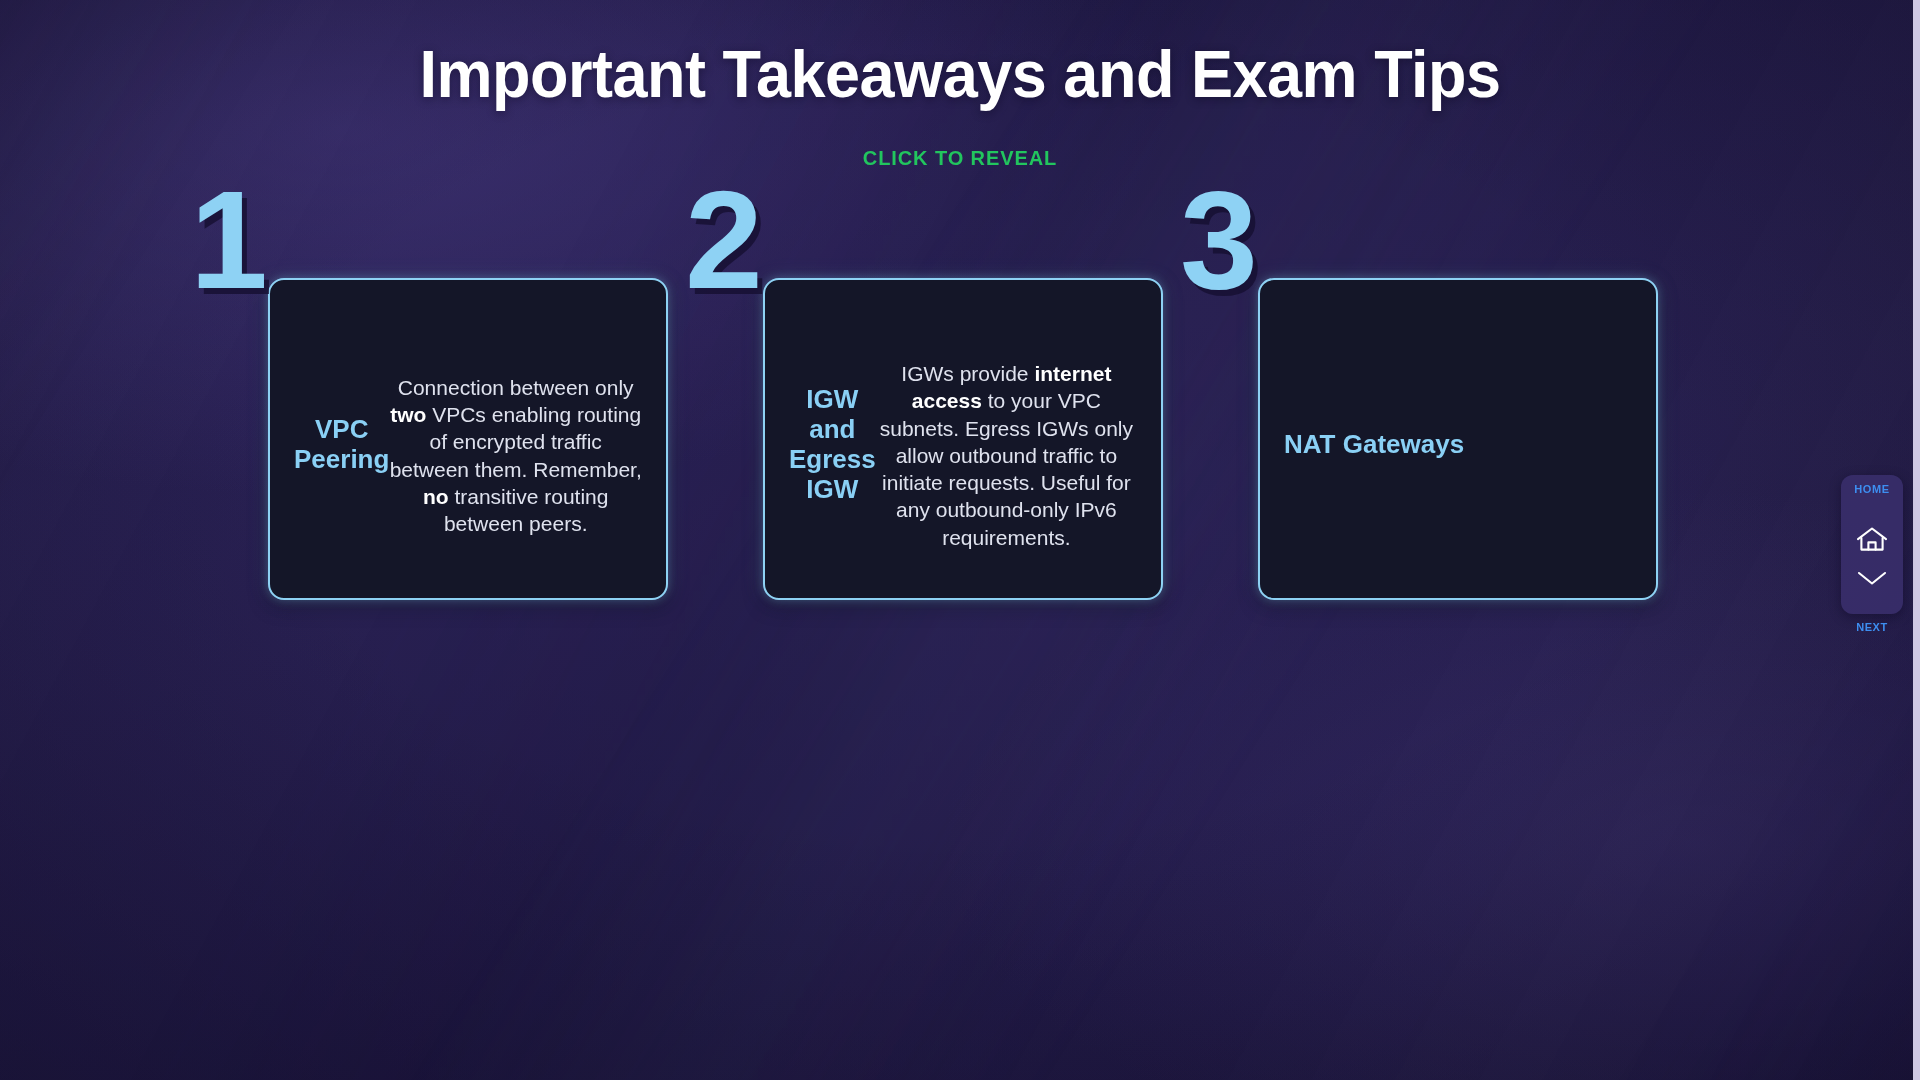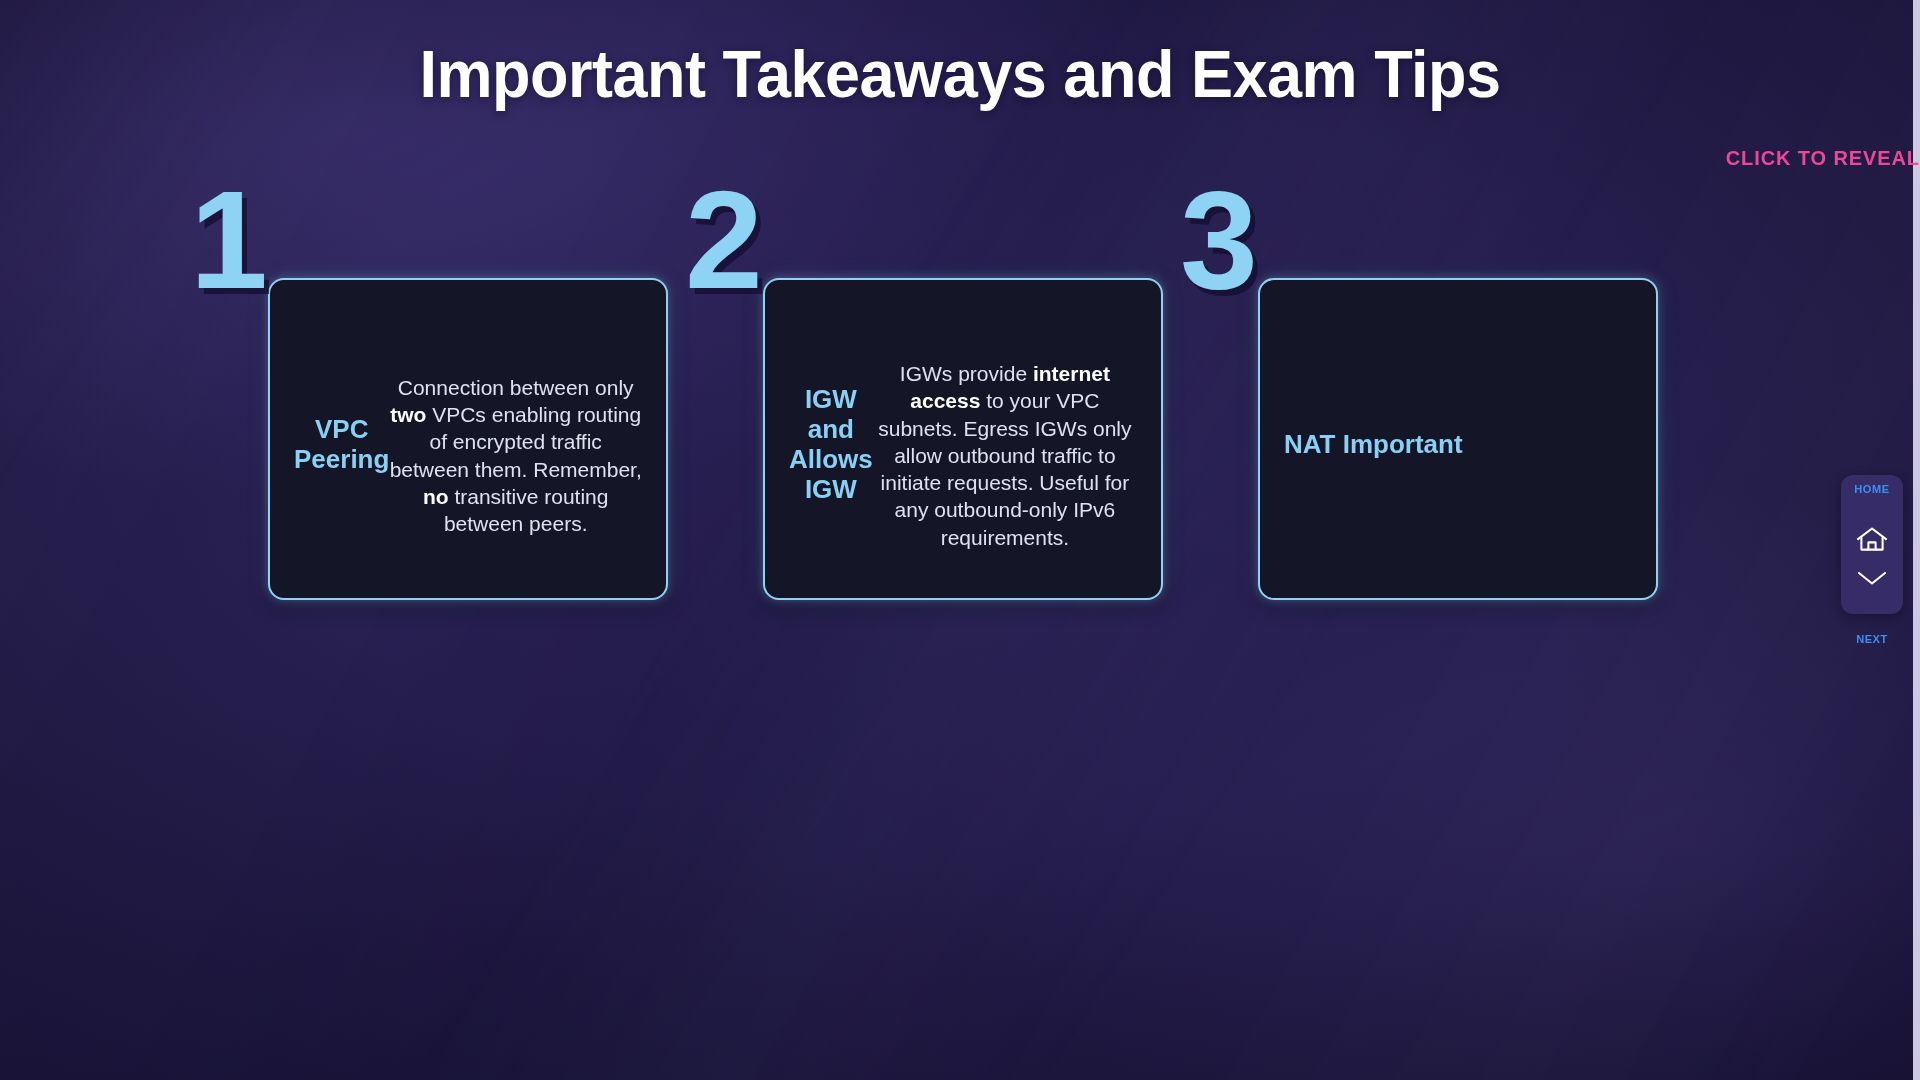--- a/index.html
+++ b/index.html
@@ -90,25 +90,25 @@
     transform: scaleX(0.94);
     transform-origin: 50% 50%;
     white-space: nowrap;
   }
 
   .page-subtitle {
     position: absolute;
     top: 147px;
     left: 0;
     width: 1920px;
-    text-align: right;
+    text-align: center;
     font-size: 20px;
     font-weight: bold;
     letter-spacing: 0.9px;
-    color: #ec4899;
+    color: #22c55e;
     text-transform: uppercase;
   }
 
   
   .card-row {
     position: absolute;
     top: 278px;
     left: 268px;
     width: 1390px;
     height: 322px;
@@ -217,21 +217,21 @@
 
   .nav-home-icon { margin-top: 3px; }
   .nav-divider {
     width: 30px;
     height: 4px;
     background: #ffffff;
     border-radius: 2px;
     margin: 7px 0 4px 0;
   }
   .nav-chevron-icon { margin-bottom: 1px; }
-  .nav-next-label { margin-top: 12px; }
+  .nav-next-label { margin-top: 0; }
 </style>
 </head>
 <body>
 
 <div class="bg-base"></div>
 <div class="bg-streaks"></div>
 <div class="bg-streaks2"></div>
 <div class="bg-vignette"></div>
 
 <div class="stage">
@@ -247,30 +247,30 @@
       <div class="card-inner">
         <div class="card-title">VPC Peering</div>
         <div class="card-body"><span>Connection between only </span><b>two</b><span> VPCs enabling routing of encrypted traffic between them. Remember, </span><b>no</b><span> transitive routing between peers.</span></div>
       </div>
     </div>
 
     <div class="takeaway-card pos-2">
       <div class="card-number">2</div>
       <div class="card-box"></div>
       <div class="card-inner">
-        <div class="card-title">IGW and Allows IGW</div>
+        <div class="card-title">IGW and Egress IGW</div>
         <div class="card-body"><span>IGWs provide </span><b>internet access</b><span> to your VPC subnets. Egress IGWs only allow outbound traffic to initiate requests. Useful for any outbound-only IPv6 requirements.</span></div>
       </div>
     </div>
 
     <div class="takeaway-card pos-3">
       <div class="card-number">3</div>
       <div class="card-box"></div>
       <div class="card-inner">
-        <div class="card-title">NAT Important</div>
+        <div class="card-title">NAT Gateways</div>
       </div>
     </div>
 
   </div>
 
   <div class="nav-widget">
 
     <div class="nav-btn">
       <div class="nav-label">HOME</div>
       <span class="nav-home-icon">

